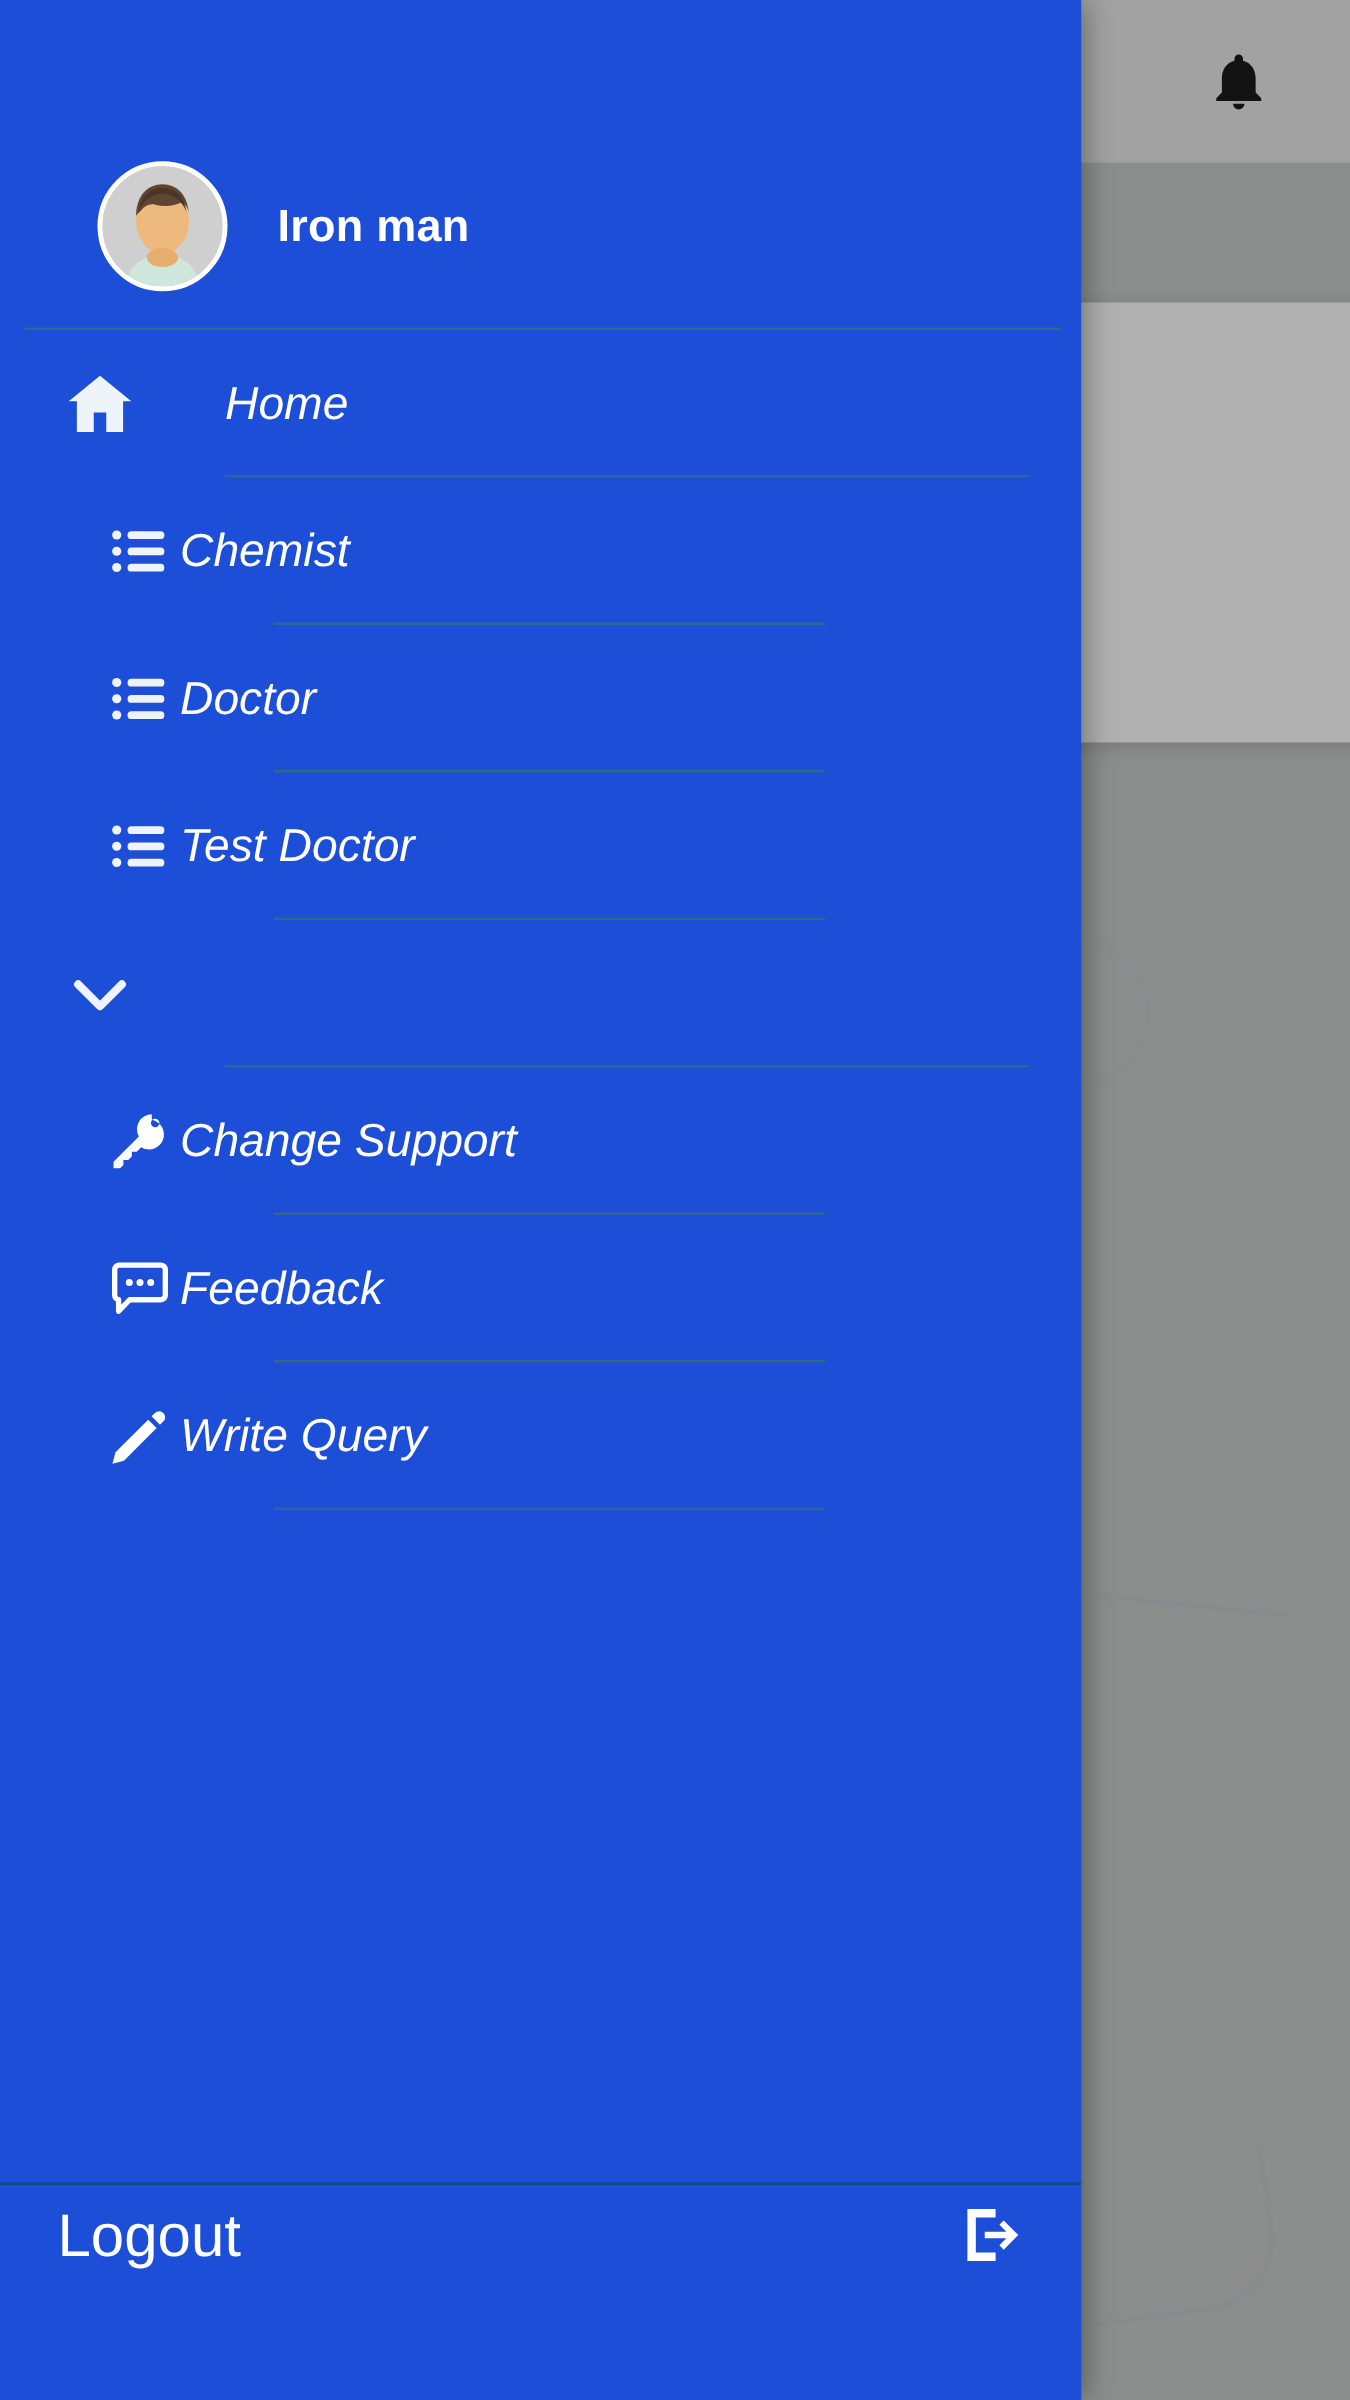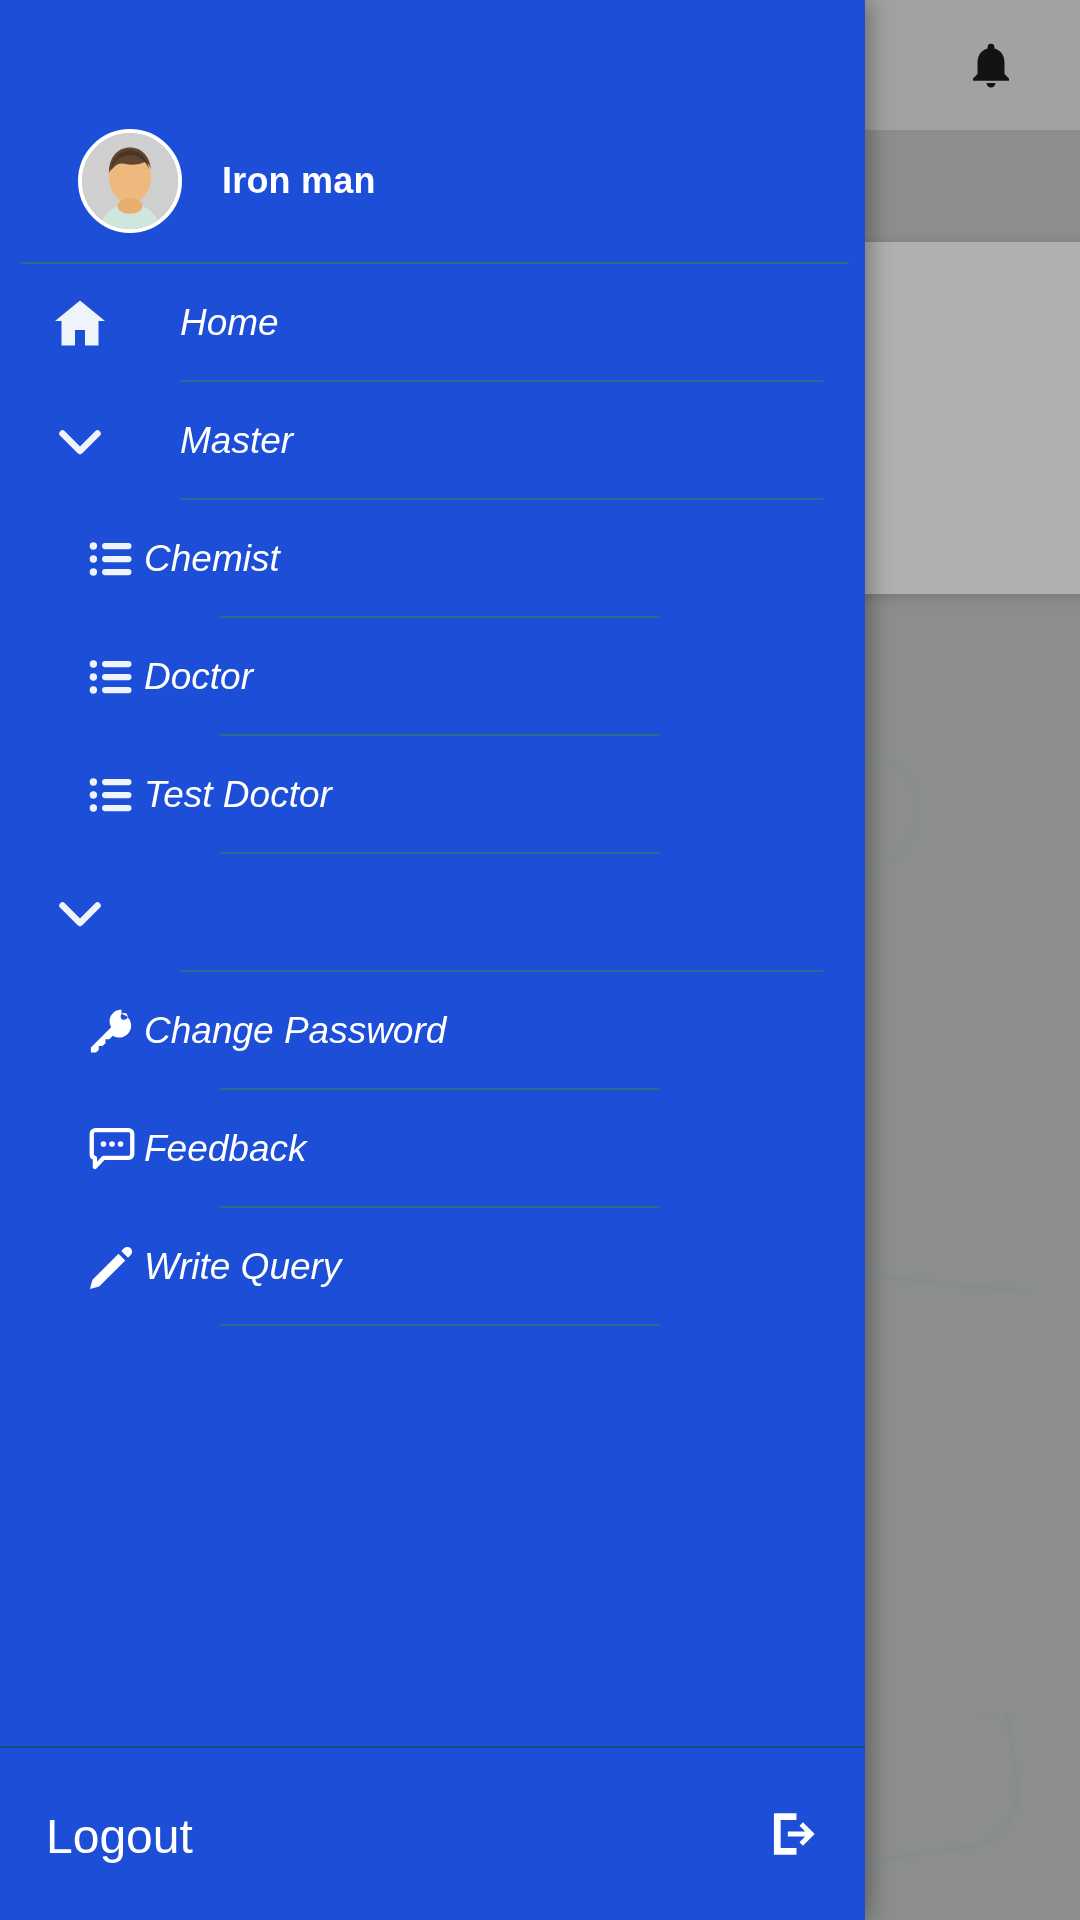--- a/index.html
+++ b/index.html
@@ -164,22 +164,22 @@
   }
 
   
   .footer-divider {
     height: 2px;
     background: #134c7c;
     margin: 0;
   }
   .logout {
     height: 172px;
-    display: flex; align-items: center;
-    padding: 4px 46px 0 46px;
+    display: flex; align-items: flex-start;
+    padding: 14px 46px 0 46px;
     justify-content: space-between;
   }
   .logout-label {
     color: #ffffff;
     font-size: 48px;
     font-weight: 400;
   }
   .logout-icon { width: 52px; height: 52px; }
 
   svg { overflow: visible; }
@@ -236,29 +236,20 @@
       <div class="nav-row lvl1">
         <span class="ico">
           <svg viewBox="0 0 24 24" width="60" height="60" fill="#eef4f9">
             <path d="M12 3 2 11.2h2.6V21H10v-6.2h4V21h5.4v-9.8H22z"></path>
           </svg>
         </span>
         <span class="lbl">Home</span>
         <span class="row-rule"></span>
       </div>
 
-      <div class="nav-row lvl1">
-        <span class="ico">
-          <svg viewBox="0 0 24 24" width="60" height="60" fill="none" stroke="#eef4f9" stroke-width="2.6" stroke-linecap="round" stroke-linejoin="round">
-            <polyline points="5,9 12,16 19,9"></polyline>
-          </svg>
-        </span>
-        <span class="lbl">Master</span>
-        <span class="row-rule"></span>
-      </div>
 
       <div class="nav-row lvl2">
         <span class="ico">
           <svg viewBox="0 0 24 24" width="52" height="52" fill="#eef4f9">
             <circle cx="3.4" cy="6" r="1.7"></circle>
               <rect x="7.4" y="4.6" width="13.6" height="2.9" rx="1.45"></rect>
             <circle cx="3.4" cy="12" r="1.7"></circle>
               <rect x="7.4" y="10.6" width="13.6" height="2.9" rx="1.45"></rect>
             <circle cx="3.4" cy="18" r="1.7"></circle>
               <rect x="7.4" y="16.6" width="13.6" height="2.9" rx="1.45"></rect>
@@ -306,21 +297,21 @@
         </span>
         <span class="row-rule"></span>
       </div>
 
       <div class="nav-row lvl2">
         <span class="ico">
           <svg viewBox="0 0 24 24" width="54" height="54" fill="#ffffff">
             <path d="M16.2 2.4a5.3 5.3 0 0 0-4.6 7.9L2.6 19.3v2.3h2.3l1.2-1.2v-1.7h1.7l1.3-1.3v-1.7h1.7l1.6-1.6a5.3 5.3 0 1 0 3.8-9.7zm1.2 4.6a1.5 1.5 0 1 1-.02-3.02A1.5 1.5 0 0 1 17.4 7z"></path>
           </svg>
         </span>
-        <span class="lbl">Change Password</span>
+        <span class="lbl">Change Support</span>
         <span class="row-rule"></span>
       </div>
 
       <div class="nav-row lvl2">
         <span class="ico">
           <svg viewBox="0 0 24 24" width="54" height="54" fill="none" stroke="#ffffff" stroke-width="1.9">
             <path d="M4.6 3.6h14.8a1.6 1.6 0 0 1 1.6 1.6v9.1a1.6 1.6 0 0 1-1.6 1.6H8.3l-3.9 4.1v-4.1a1.6 1.6 0 0 1-1.4-1.6V5.2a1.6 1.6 0 0 1 1.6-1.6z" stroke-linejoin="round" fill="none"></path>
             <circle cx="8.2" cy="9.8" r="1.25" fill="#ffffff" stroke="none"></circle>
             <circle cx="12" cy="9.8" r="1.25" fill="#ffffff" stroke="none"></circle>
             <circle cx="15.8" cy="9.8" r="1.25" fill="#ffffff" stroke="none"></circle>

